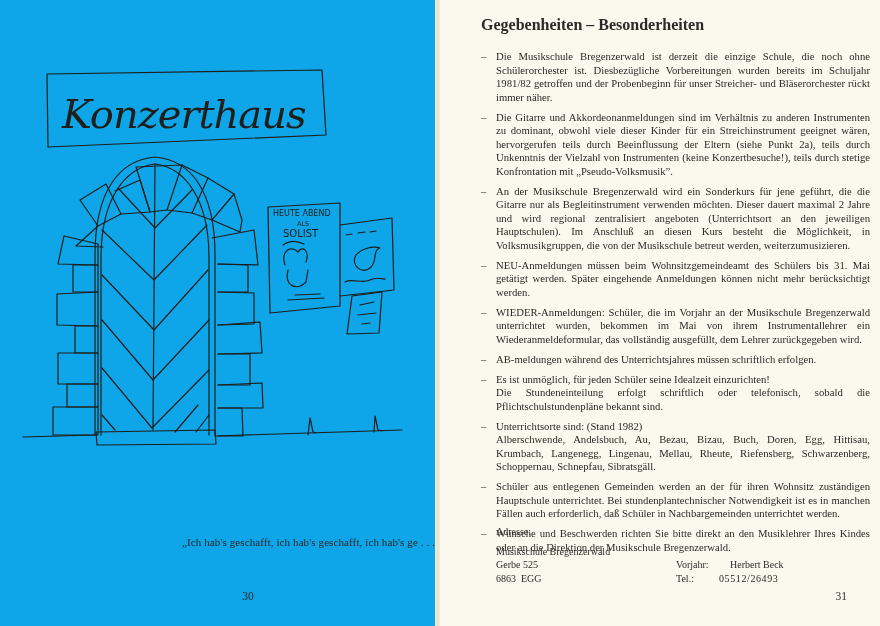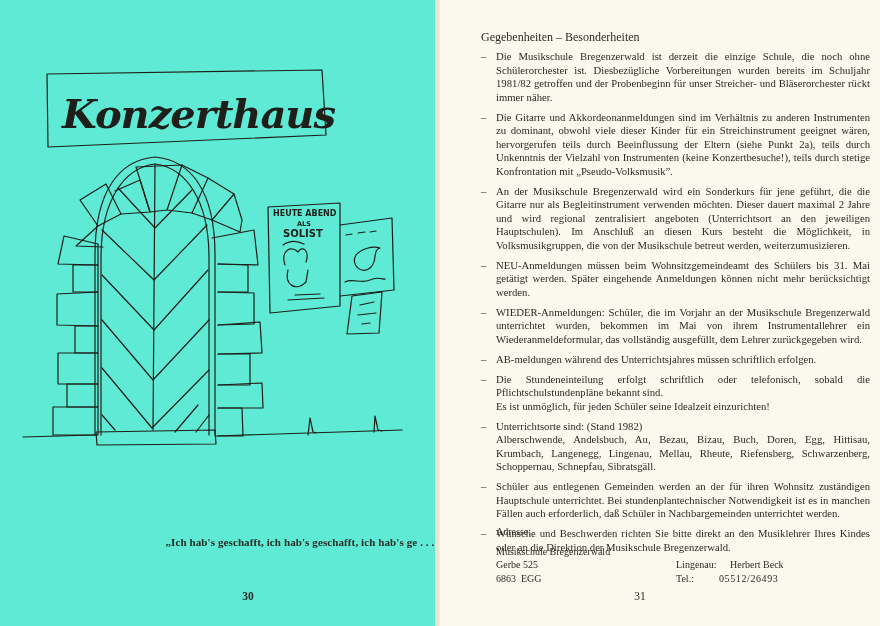--- a/index.html
+++ b/index.html
@@ -6,45 +6,44 @@
   body {
     width: 880px; height: 626px; overflow: hidden;
     background: #faf8ee;
     font-family: "Liberation Serif", "DejaVu Serif", serif;
     color: #2a2a26;
     position: relative;
   }
   .spread { position: absolute; inset: 0; display: flex; }
   .page-left {
     position: relative; width: 435px; height: 626px;
-    background: #5eead4;
-    font-weight: bold;
+    background: #0ea5e9;
   }
   .binding {
     position: absolute; left: 435px; top: 0; width: 5px; height: 626px;
     background: linear-gradient(to right, #efeede, #e6e4cc, #f2f0e0);
   }
   .page-right {
     position: absolute; left: 440px; top: 0; width: 440px; height: 626px;
     background: #fbf9ee;
   }
   .illustration { position: absolute; left: 0; top: 0; width: 435px; height: 460px; }
   .caption {
     position: absolute; top: 536px; left: 0; width: 440px; text-align: right;
     font-size: 11px; letter-spacing: 0.1px;
   }
   .page-num {
     position: absolute; font-size: 11.5px;
   }
   .pn-left { top: 590px; left: 0; width: 496px; text-align: center; }
-  .pn-right { top: 590px; left: 4px; width: 392px; text-align: center; }
+  .pn-right { top: 590px; left: 15px; width: 392px; text-align: right; }
 
   .heading {
-    position: absolute; left: 41px; top: 30px;
-    font-weight: normal; font-size: 12px;
+    position: absolute; left: 41px; top: 16px;
+    font-weight: bold; font-size: 16px;
   }
   .items {
     position: absolute; left: 41px; top: 50px; width: 389px;
     font-size: 10.7px; line-height: 13.5px;
   }
   .item { display: flex; margin-bottom: 6.5px; }
   .dash { width: 15px; flex: none; }
   .itext { flex: 1; text-align: justify; }
   .itext p { margin: 0; }
   .address {
@@ -171,22 +170,22 @@
       </div>
       <div class="item">
         <span class="dash">–</span>
         <div class="itext">
             <p>AB-meldungen während des Unterrichtsjahres müssen schriftlich erfolgen.</p>
           </div>
       </div>
       <div class="item">
         <span class="dash">–</span>
         <div class="itext" style="text-align:left">
+          <p>Es ist unmöglich, für jeden Schüler seine Idealzeit einzurichten!</p>
           <p style="text-align:justify">Die Stundeneinteilung erfolgt schriftlich oder telefonisch, sobald die Pflichtschulstundenpläne bekannt sind.</p>
-          <p>Es ist unmöglich, für jeden Schüler seine Idealzeit einzurichten!</p>
         </div>
       </div>
       <div class="item">
         <span class="dash">–</span>
         <div class="itext" style="text-align:left">
           <p>Unterrichtsorte sind: (Stand 1982)</p>
           <p style="text-align:justify">Alberschwende, Andelsbuch, Au, Bezau, Bizau, Buch, Doren, Egg, Hittisau, Krumbach, Langenegg, Lingenau, Mellau, Rheute, Riefensberg, Schwarzenberg, Schoppernau, Schnepfau, Sibratsgäll.</p>
         </div>
       </div>
       <div class="item">
@@ -206,21 +205,21 @@
     <div class="address">
       <div class="addr-label">Adresse:</div>
       <div class="addr-grid">
         <div class="addr-left">
           <div>Musikschule Bregenzerwald</div>
           <div>Gerbe 525</div>
           <div style="white-space:pre">6863  EGG</div>
         </div>
         <div class="addr-right">
           <div class="row">
-            <span class="k">Lingenau:</span>
+            <span class="k">Vorjahr:</span>
             <span style="margin-left:11px">Herbert Beck</span>
           </div>
           <div class="row">
             <span class="k">Tel.:</span>
             <span style="letter-spacing:0.6px">05512/26493</span>
           </div>
         </div>
       </div>
     </div>
 

